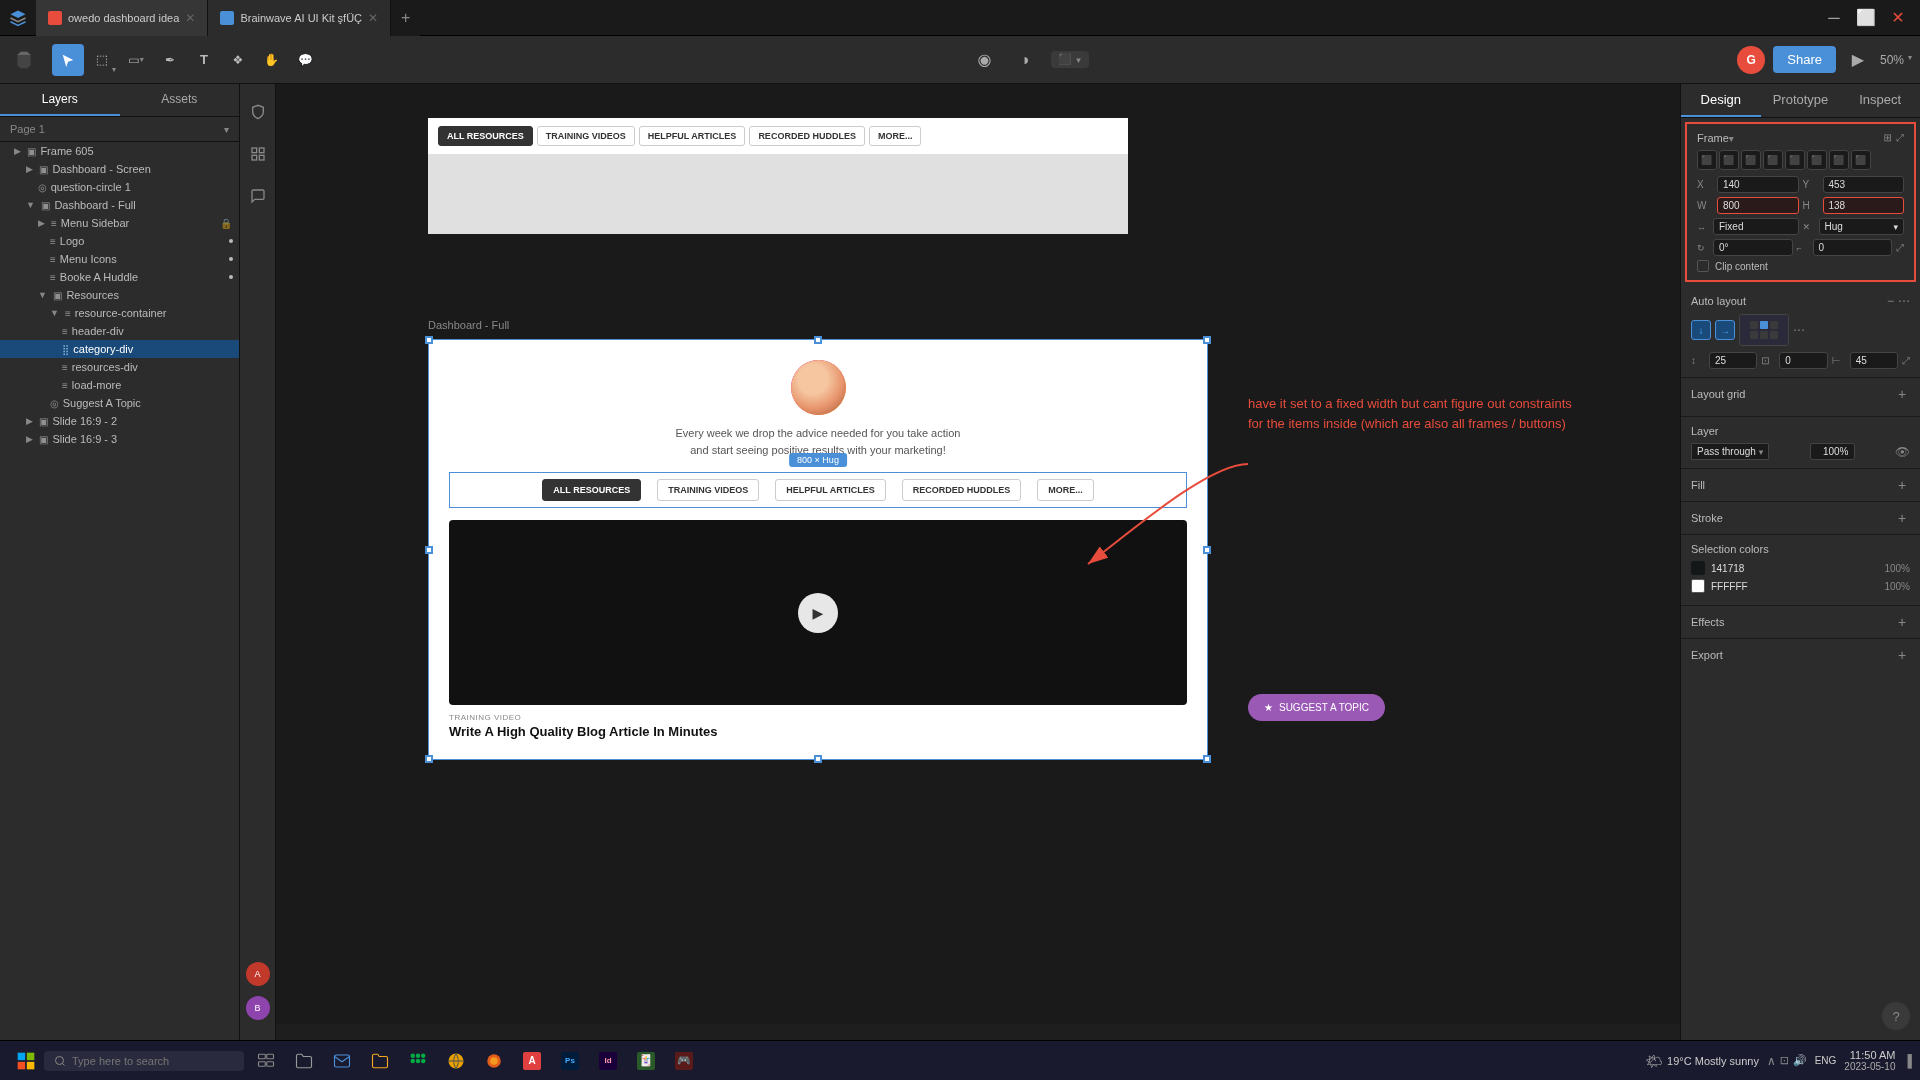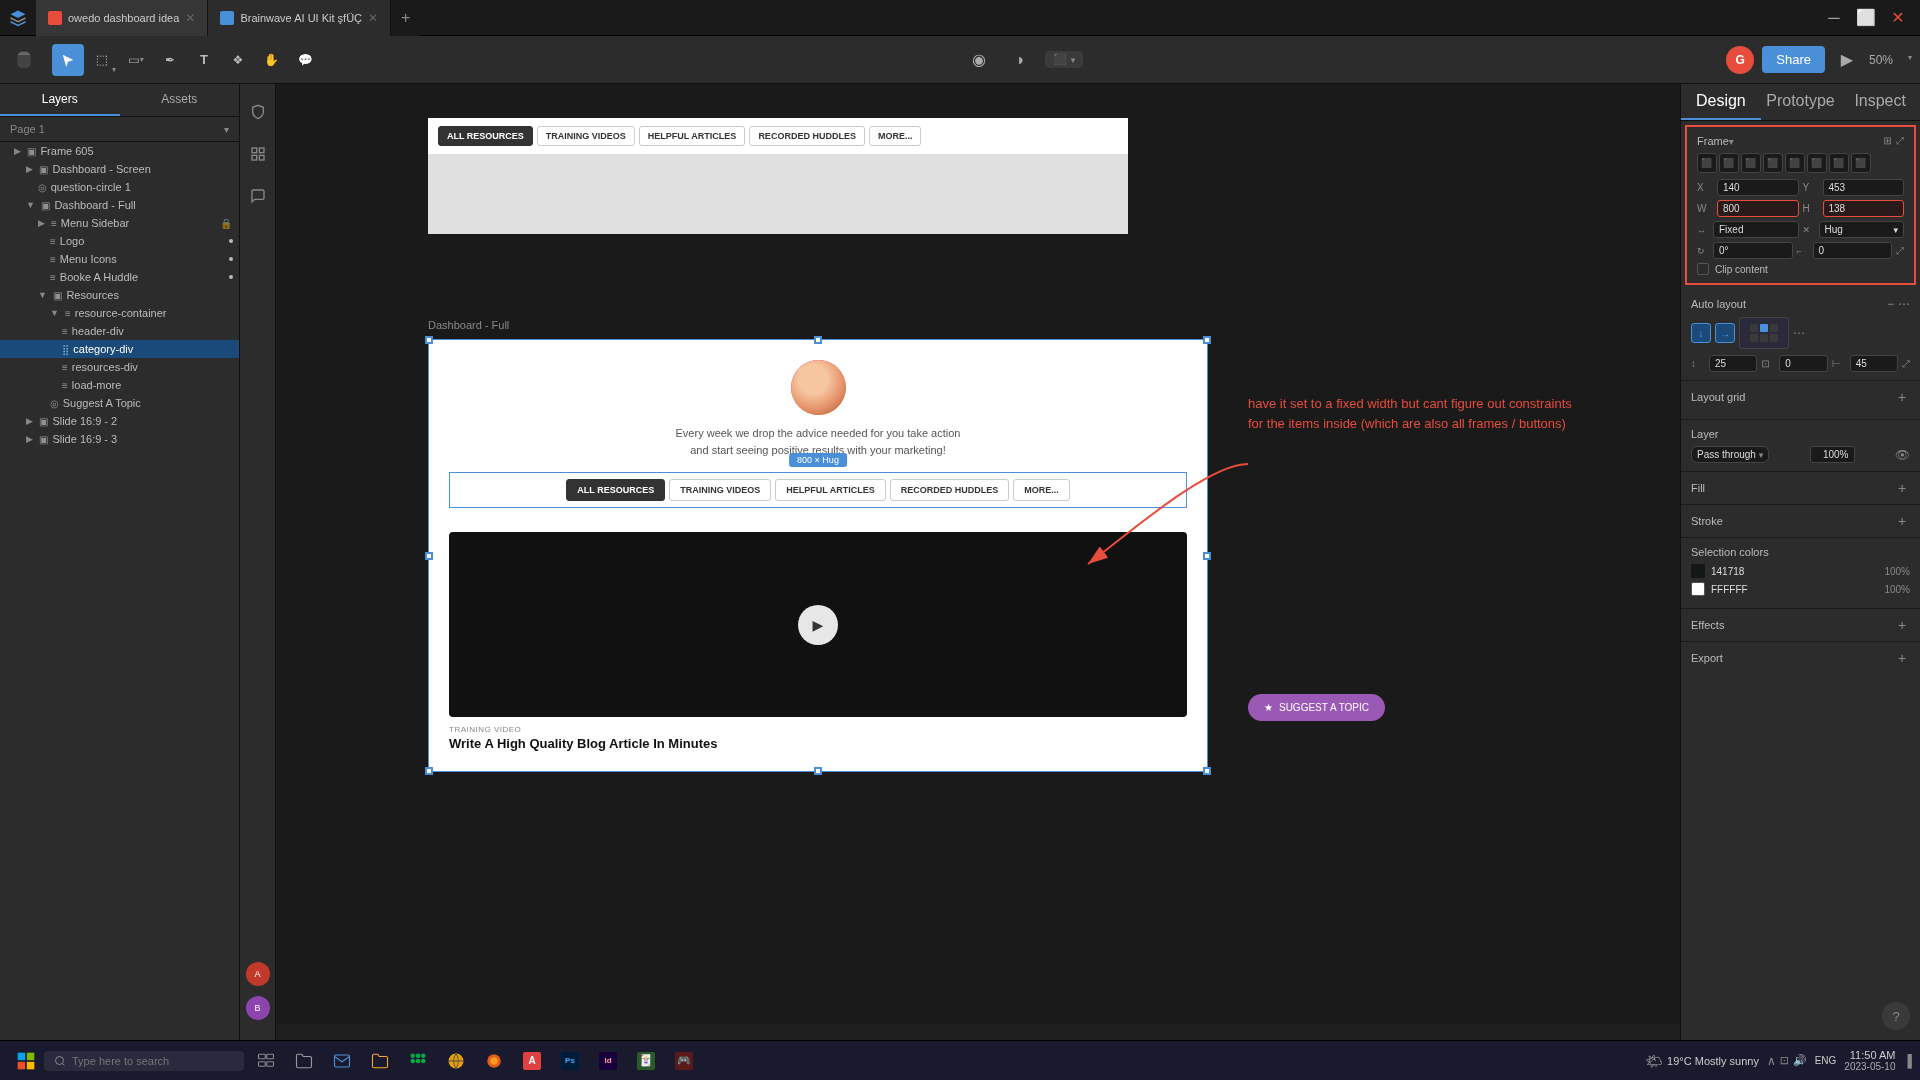--- a/index.html
+++ b/index.html
@@ -39,38 +39,38 @@
     .layer-dot { width: 4px; height: 4px; border-radius: 50%; background: #bbb; margin-left: auto; }
 
     
     .canvas-area { flex: 1; background: #1a1a1a; overflow: hidden; position: relative; }
     .canvas-scroll { width: 100%; height: 100%; overflow: auto; }
     .sidebar-icon { width: 32px; height: 32px; display: flex; align-items: center; justify-content: center; cursor: pointer; color: #888; font-size: 14px; border-radius: 4px; }
 
     
     .right-panel { width: 240px; background: #2c2c2c; border-left: 1px solid #111; display: flex; flex-direction: column; flex-shrink: 0; font-size: 11px; }
     .right-tabs { display: flex; border-bottom: 1px solid #111; }
-    .right-tab { flex: 1; padding: 8px 0; text-align: center; font-size: 16px; cursor: pointer; color: #aaa; }
+    .right-tab { flex: 1; padding: 8px 0; text-align: center; font-size: 13px; cursor: pointer; color: #aaa; }
     .right-tab.active { color: #fff; border-bottom: 2px solid #4a90d9; }
 
     .right-section { padding: 8px 10px; border-bottom: 1px solid #1a1a1a; }
     .right-section-title { font-size: 11px; color: #bbb; margin-bottom: 6px; font-weight: 500; display: flex; justify-content: space-between; align-items: center; }
     .prop-row { display: flex; align-items: center; gap: 4px; margin-bottom: 4px; }
     .prop-label { color: #888; font-size: 10px; width: 16px; }
     .prop-value { background: #1a1a1a; border: 1px solid #444; border-radius: 3px; padding: 2px 5px; font-size: 10px; color: #ddd; flex: 1; cursor: text; }
     .prop-value.highlighted { border-color: #e74c3c; background: #2a1a1a; }
     .frame-badge { font-size: 11px; color: #bbb; display: flex; justify-content: space-between; align-items: center; }
     .align-btn { width: 20px; height: 20px; display: flex; align-items: center; justify-content: center; background: #1a1a1a; border: 1px solid #444; border-radius: 3px; cursor: pointer; font-size: 9px; color: #aaa; }
 
     .autolayout-section { padding: 8px 10px; border-bottom: 1px solid #1a1a1a; }
     .autolayout-header { display: flex; justify-content: space-between; align-items: center; margin-bottom: 6px; }
 
     .layer-section { padding: 8px 10px; border-bottom: 1px solid #1a1a1a; }
     .layer-row { display: flex; align-items: center; justify-content: space-between; }
-    .blend-select { background: #1a1a1a; border: 1px solid #444; border-radius: 6px; padding: 2px 5px; font-size: 10px; color: #ddd; cursor: pointer; }
+    .blend-select { background: #1a1a1a; border: 1px solid #444; border-radius: 1px; padding: 2px 5px; font-size: 10px; color: #ddd; cursor: pointer; }
     .opacity-val { background: #1a1a1a; border: 1px solid #444; border-radius: 3px; padding: 2px 5px; font-size: 10px; color: #ddd; width: 45px; text-align: right; }
     .eye-btn { cursor: pointer; color: #888; font-size: 12px; }
 
     .fill-section { padding: 8px 10px; border-bottom: 1px solid #1a1a1a; display: flex; justify-content: space-between; align-items: center; }
     .stroke-section { padding: 8px 10px; border-bottom: 1px solid #1a1a1a; display: flex; justify-content: space-between; align-items: center; }
     .sel-colors-section { padding: 8px 10px; border-bottom: 1px solid #1a1a1a; }
     .color-row { display: flex; align-items: center; gap: 6px; margin-bottom: 4px; }
     .color-swatch { width: 14px; height: 14px; border-radius: 2px; flex-shrink: 0; }
     .color-hex { font-size: 10px; color: #ddd; }
     .color-opacity { font-size: 10px; color: #888; margin-left: auto; }
@@ -179,21 +179,21 @@
     <div class="icon-btn">◑</div>
     <div style="display:flex;align-items:center;gap:4px;background:#3a3a3a;border-radius:4px;padding:2px 8px;cursor:pointer;">
       <span style="font-size:11px;color:#bbb;">⬛</span>
       <span style="font-size:9px;color:#888;">▾</span>
     </div>
   </div>
   <div class="topbar-right">
     <div class="avatar-circle">G</div>
     <button class="share-btn">Share</button>
     <div class="icon-btn">▶</div>
-    <div style="display:flex;align-items:flex-start;gap:15px;cursor:pointer;">
+    <div style="display:flex;align-items:flex-start;gap:4px;cursor:pointer;">
       <span class="zoom-label">50%</span>
       <span style="font-size:8px;color:#888;">▾</span>
     </div>
   </div>
 </div>
 
 <div class="main">
 
   <div class="left-panel">
     <div class="left-tabs">
@@ -385,21 +385,21 @@
             </div>
 
             <div style="text-align:center;font-size:20px;font-weight:900;color:#111;font-family:Georgia,serif;margin-bottom:8px;line-height:1.3;">
             </div>
 
             <div style="text-align:center;font-size:11px;color:#555;margin-bottom:14px;line-height:1.5;">
               <div>Every week we drop the advice needed for you take action</div>
               <div>and start seeing positive results with your marketing!</div>
             </div>
 
-            <div style="display:flex;gap:4px;justify-content:center;margin-bottom:24px;position:relative;border:1.5px solid #4a90d9;padding:6px;">
+            <div style="display:flex;gap:16px;justify-content:center;margin-bottom:12px;position:relative;border:1.5px solid #4a90d9;padding:6px;">
 
               <div style="position:absolute;top:-20px;left:50%;transform:translateX(-50%);background:#4a90d9;color:#fff;font-size:9px;padding:2px 8px;border-radius:3px;white-space:nowrap;">800 × Hug</div>
               <div style="padding:5px 10px;border:1.5px solid #333;border-radius:3px;font-size:9px;font-weight:bold;color:#fff;background:#333;cursor:pointer;">ALL RESOURCES</div>
               <div style="padding:5px 10px;border:1px solid #ccc;border-radius:3px;font-size:9px;font-weight:bold;color:#333;cursor:pointer;">TRAINING VIDEOS</div>
               <div style="padding:5px 10px;border:1px solid #ccc;border-radius:3px;font-size:9px;font-weight:bold;color:#333;cursor:pointer;">HELPFUL ARTICLES</div>
               <div style="padding:5px 10px;border:1px solid #ccc;border-radius:3px;font-size:9px;font-weight:bold;color:#333;cursor:pointer;">RECORDED HUDDLES</div>
               <div style="padding:5px 10px;border:1px solid #ccc;border-radius:3px;font-size:9px;font-weight:bold;color:#333;cursor:pointer;">MORE...</div>
             </div>
 
             <div style="width:100%;height:185px;background:#111;border-radius:4px;display:flex;align-items:center;justify-content:center;position:relative;margin-bottom:8px;">

